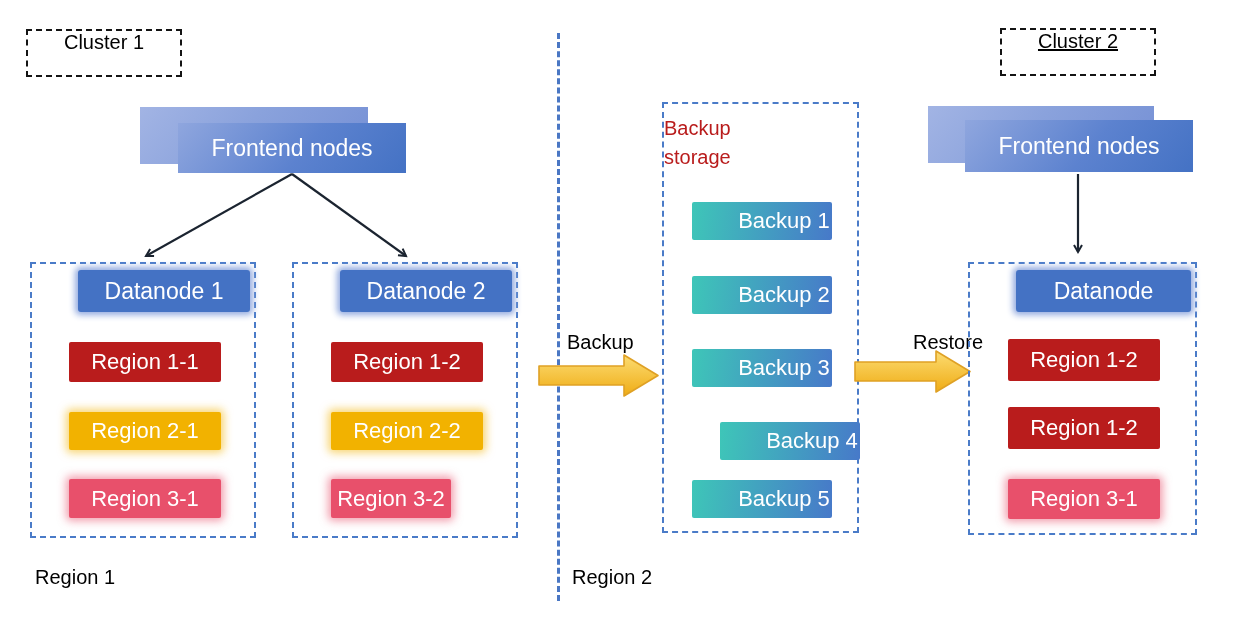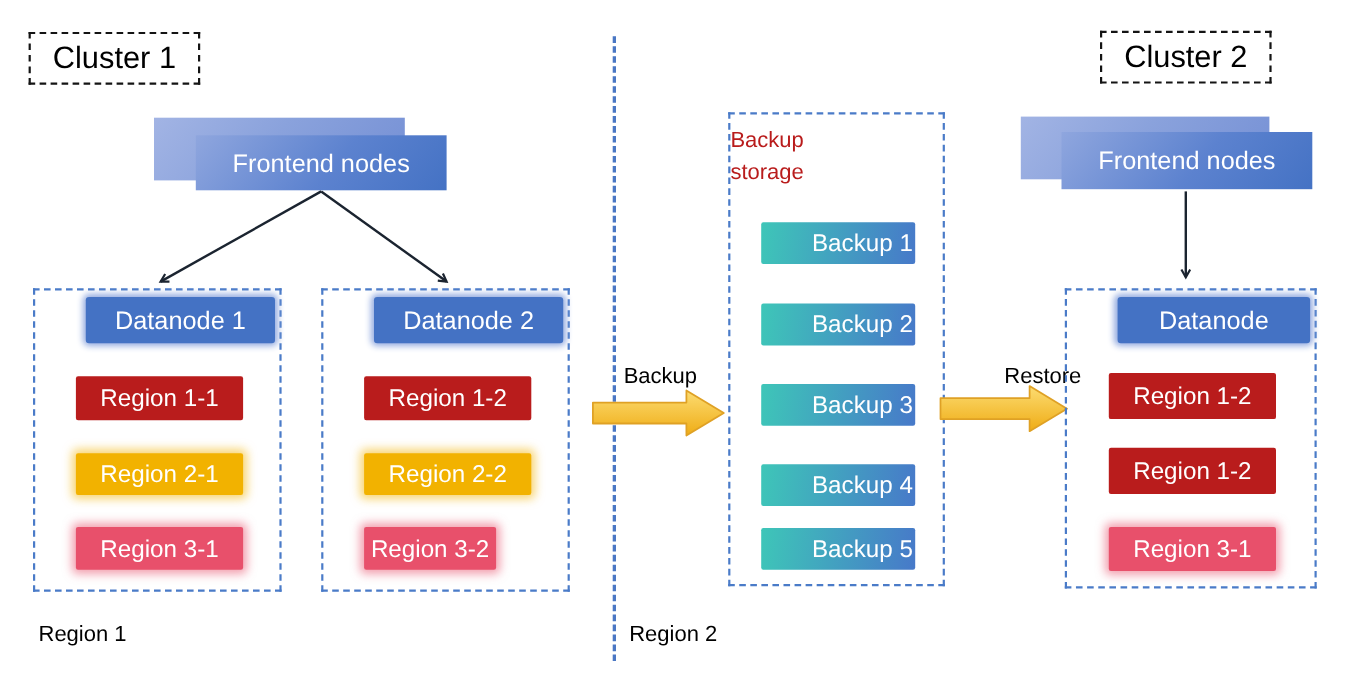--- a/index.html
+++ b/index.html
@@ -7,22 +7,22 @@
   body { font-family:"Liberation Sans", sans-serif; }
   #canvas {
     position:relative; width:1234px; height:632px; background:#ffffff;
     overflow:hidden; color:#111;
   }
   .abs { position:absolute; }
 
   
   .cluster-box {
     border:2.5px dashed #141414;
-    display:flex; align-items:center; justify-content:center;
-    font-size:28px; color:#000; background:#fff;
+    display:flex; justify-content:center;
+    font-size:20px; color:#000; background:#fff;
   }
 
   
   .fe-back {
     background:linear-gradient(130deg,#a2b4e4 0%,#8aa2dc 45%,#7590d5 100%);
   }
   .fe-front {
     background:linear-gradient(130deg,#8fa6de 0%,#5c82cf 55%,#4472c4 100%);
     display:flex; align-items:center; justify-content:center;
     color:#fff; font-size:23px;
@@ -141,40 +141,40 @@
     </div>
     <div class="backup-item" style="top:98px;">
       <span>Backup 1</span>
     </div>
     <div class="backup-item" style="top:172px;">
       <span>Backup 2</span>
     </div>
     <div class="backup-item" style="top:245px;">
       <span>Backup 3</span>
     </div>
-    <div class="backup-item" style="top:318px;">
+    <div class="backup-item" style="top:318px;margin-left:28px;">
       <span>Backup 4</span>
     </div>
     <div class="backup-item" style="top:376px;">
       <span>Backup 5</span>
     </div>
   </div>
 
   <div class="abs flow-label" style="left:877px; top:331px;margin-left:36px;">Restore</div>
   <svg class="abs" style="left:854px; top:349px;" width="118" height="45" viewBox="0 0 118 45">
     <defs>
       <linearGradient id="gold2" x1="0" y1="0" x2="0" y2="1">
         <stop offset="0" stop-color="#fcdc72"></stop>
           <stop offset="1" stop-color="#efac15"></stop>
       </linearGradient>
     </defs>
     <polygon points="1,13 82,13 82,2 116,22.5 82,43 82,32 1,32" fill="url(#gold2)" stroke="#dfa125" stroke-width="1.6" stroke-linejoin="round"></polygon>
   </svg>
 
-  <div class="abs cluster-box" style="left:1000px; top:28px; width:156px; height:48px;">
+  <div class="abs cluster-box" style="left:1000px; top:28px; width:156px; height:48px;text-decoration:underline;">
     <span>Cluster 2</span>
   </div>
 
   <div class="abs fe-back" style="left:928px; top:106px; width:226px; height:57px;"></div>
   <div class="abs fe-front" style="left:965px; top:120px; width:228px; height:52px;">
     <span>Frontend nodes</span>
   </div>
 
   <svg class="abs" style="left:1066px; top:172px;" width="24" height="88" viewBox="0 0 24 88">
     <defs>

